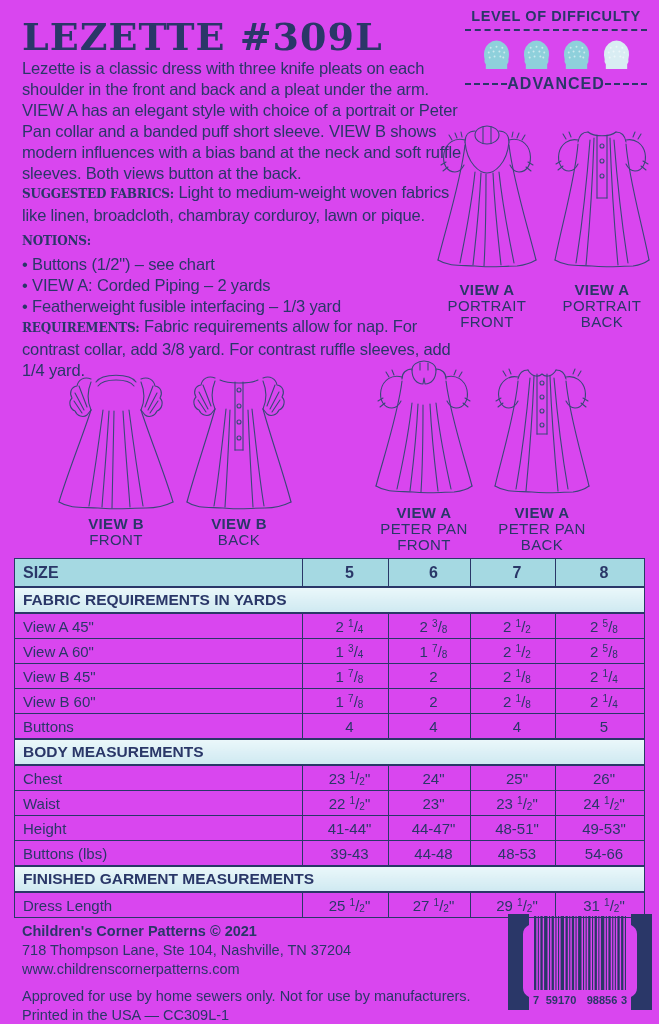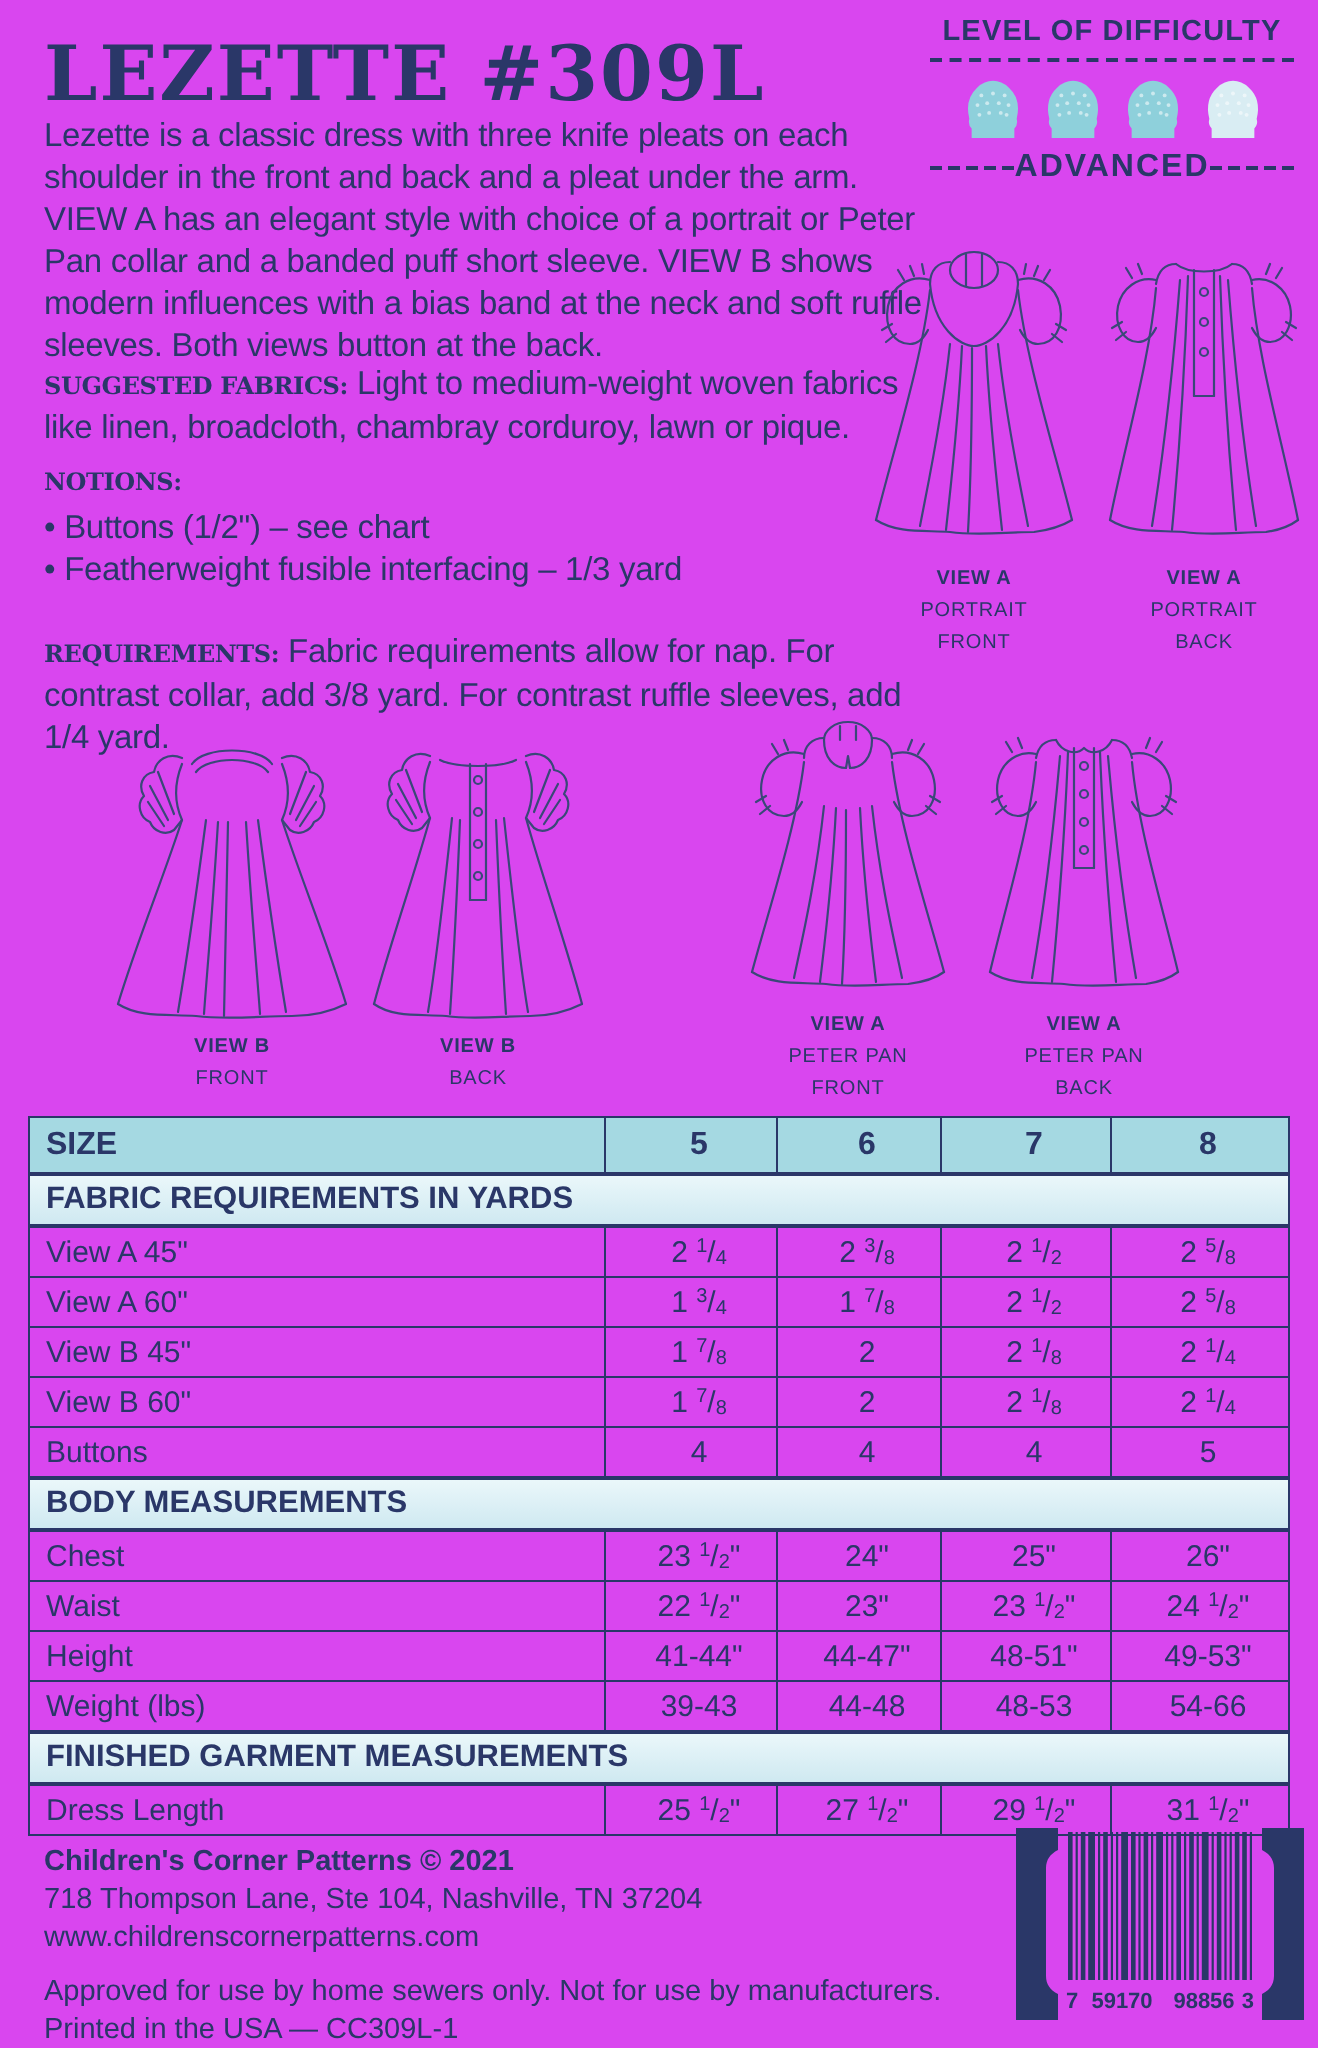--- a/index.html
+++ b/index.html
@@ -26,21 +26,21 @@
   
   .copy{font-size:16.5px;line-height:21px;letter-spacing:-.15px;}
   .shead{font-family:"DejaVu Serif",serif;font-weight:700;font-size:12px;letter-spacing:-.2px;}
   ul.notion-list{list-style:none;margin:2px 0 0;padding:0;}
   ul.notion-list li{line-height:21px;}
   ul.notion-list li::before{content:"• ";}
 
   
   .dress-fig{position:absolute;text-align:center;margin:0;}
   .dress-fig svg{display:block;margin:0 auto;}
-  .dress-fig figcaption{margin-top:2px;line-height:16px;letter-spacing:.4px;font-size:10px;}
+  .dress-fig figcaption{margin-top:2px;line-height:16px;letter-spacing:.4px;font-size:15px;}
   .cap-b{font-weight:700;display:block;}
   .cap-r{font-weight:500;display:block;}
   .lineart{stroke:#3a4878;fill:none;stroke-width:1.1;stroke-linecap:round;stroke-linejoin:round;}
 
   
   table.size-table{position:absolute;left:14px;top:558px;width:631px;border-collapse:collapse;
         border:1px solid #22c55e;table-layout:fixed;}
   table.size-table td{border:1.5px solid #2a3768;padding:0 0 0 8px;height:24px;
         font-size:15px;color:#2a3768;overflow:hidden;}
   tr.size-row td{background:#a5d9e2;font-weight:700;font-size:16px;height:27px;}
@@ -113,20 +113,21 @@
 
   <p class="abs copy" style="left:22px;top:182px;width:450px;margin:0;">
     <span class="shead">SUGGESTED FABRICS:</span>
     <span>Light to medium-weight woven fabrics like linen, broadcloth, chambray corduroy, lawn or pique.</span>
   </p>
 
   <div class="abs copy" style="left:22px;top:231px;width:450px;">
     <div class="shead">NOTIONS:</div>
     <ul class="notion-list">
       <li><span>Buttons (1/2") – see chart</span></li>
+      <li><span>VIEW A: Corded Piping – 2 yards</span></li>
       <li><span>Featherweight fusible interfacing – 1/3 yard</span></li>
     </ul>
   </div>
 
   <p class="abs copy" style="left:22px;top:316px;width:445px;margin:0;">
     <span class="shead">REQUIREMENTS:</span>
     <span>Fabric requirements allow for nap. For contrast collar, add 3/8 yard. For contrast ruffle sleeves, add 1/4 yard.</span>
   </p>
 
   <figure class="dress-fig" style="left:430px;top:120px;width:114px;">
@@ -393,21 +394,21 @@
           <td class="val">24 <span class="fn">1</span>/<span class="fd">2</span>"</td>
         </tr>
         <tr class="data-row">
           <td class="lbl">Height</td>
           <td class="val">41-44"</td>
           <td class="val">44-47"</td>
           <td class="val">48-51"</td>
           <td class="val">49-53"</td>
         </tr>
         <tr class="data-row">
-          <td class="lbl">Weight (lbs)</td>
+          <td class="lbl">Buttons (lbs)</td>
           <td class="val">39-43</td>
           <td class="val">44-48</td>
           <td class="val">48-53</td>
           <td class="val">54-66</td>
         </tr>
         <tr class="section-row">
           <td colspan="5">FINISHED GARMENT MEASUREMENTS</td>
         </tr>
         <tr class="data-row">
           <td class="lbl">Dress Length</td>

